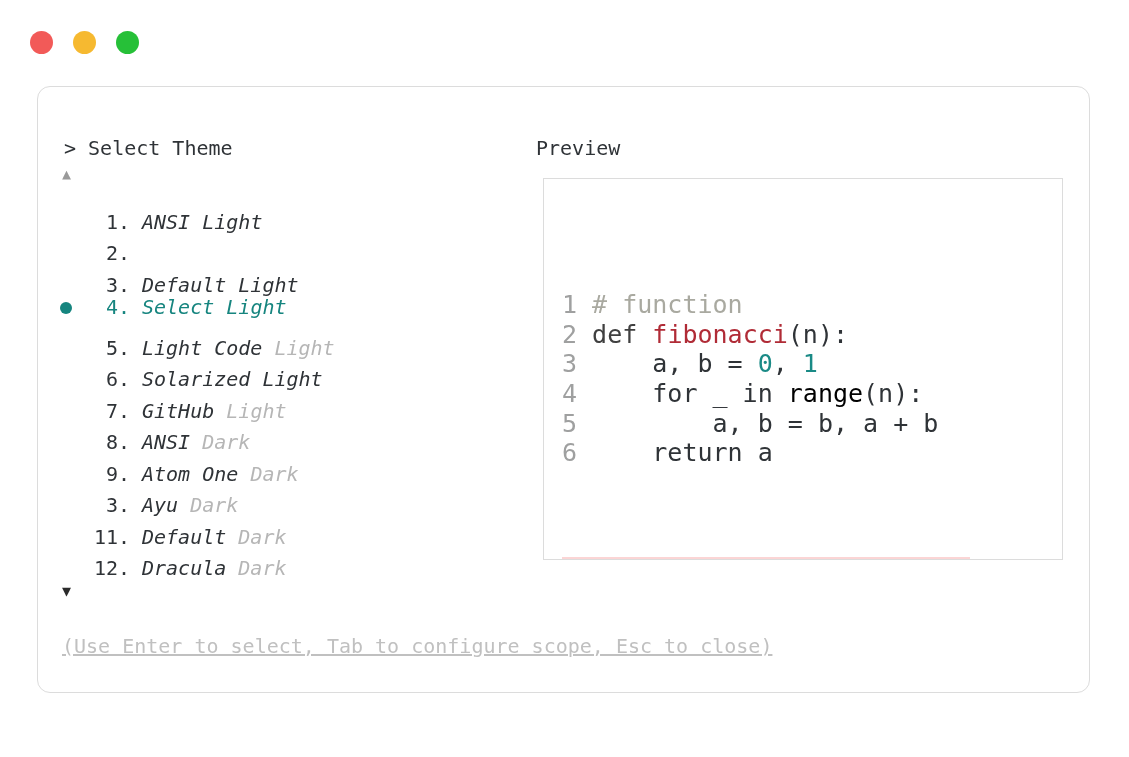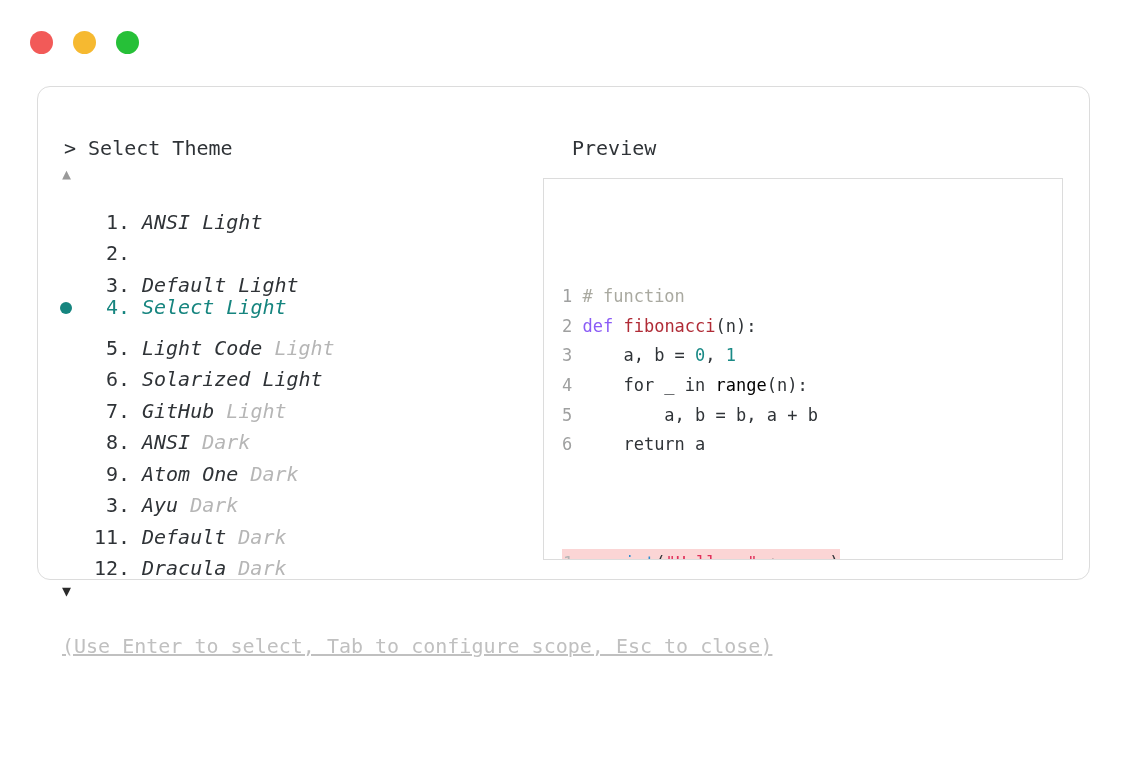--- a/index.html
+++ b/index.html
@@ -15,37 +15,37 @@
   .screen { position: relative; width: 1129px; height: 757px; background: #fff; overflow: hidden; }
 
   
   .traffic { position: absolute; left: 30px; top: 31px; display: flex; gap: 20px; align-items: center; }
   .dot { width: 23px; height: 23px; border-radius: 50%; display: block; }
 
   
   .card {
     position: absolute;
     left: 37px; top: 86px;
-    width: 1053px; height: 494px;
+    width: 1053px; height: 607px;
     border: 1px solid #dcdcdc;
     border-radius: 13px;
     background: #fff;
   }
 
   .card-inner { position: relative; width: 100%; height: 100%; }
 
   
   .hdr-prompt {
     position: absolute; left: 26px; top: 48px;
     font-size: 20px; line-height: 26px; color: #2f3337;
     letter-spacing: 0px; white-space: pre;
   }
   .hdr-preview {
     position: absolute; left: 498px; top: 48px;
-    font-size: 20px; line-height: 26px; color: #2f3337; white-space: pre; margin-left: 36px;
+    font-size: 20px; line-height: 26px; color: #2f3337; white-space: pre;
   }
 
   
   .arrow { position: absolute; font-size: 15px; line-height: 15px; }
   .arrow-up { left: 24px; top: 80px; color: #9a9a9a; }
   .arrow-down { left: 24px; top: 497px; color: #2b2b2b; }
 
   
   .theme-list {
     position: absolute; left: 22px; top: 110px;
@@ -89,36 +89,36 @@
   
   .preview-box {
     position: absolute;
     left: 505px; top: 91px;
     width: 520px; height: 382px;
     border: 1px solid #dcdcdc;
     background: #ffffff;
     overflow: hidden;
   }
   .code {
-    position: absolute; left: 18px; top: 44px;
-    font-size: 17px; line-height: 29.6px;
+    position: absolute; left: 18px; top: 52px;
+    font-size: 25px; line-height: 29.6px;
     white-space: pre;
   }
   .cl { display: block; white-space: pre; }
   .ln { color: #9fa0a0; }
   .diff-block { margin-top: 30px; }
   .cl.diff { display: inline-block; padding: 0 1px; }
   .cl.del { background: #fbd5d5; }
   .diff-wrap { display: block; }
   .sign { color: #6f8f84; }
   .ln-diff { color: #b5b5b5; }
 
   
   .t-com  { color: #a9a9a0; }
-  .t-kw   { color: #8b5cf6; }
+  .t-kw   { color: #404040; }
   .t-fn   { color: #b02b36; }
   .t-num  { color: #1a8a86; }
   .t-bi   { color: #000000; }
   .t-plain{ color: #2f3337; }
   .t-str  { color: #e0305a; }
   .t-print{ color: #2f8fd0; }
   .t-punct{ color: #2f3337; }
 </style>
 </head>
 <body>

